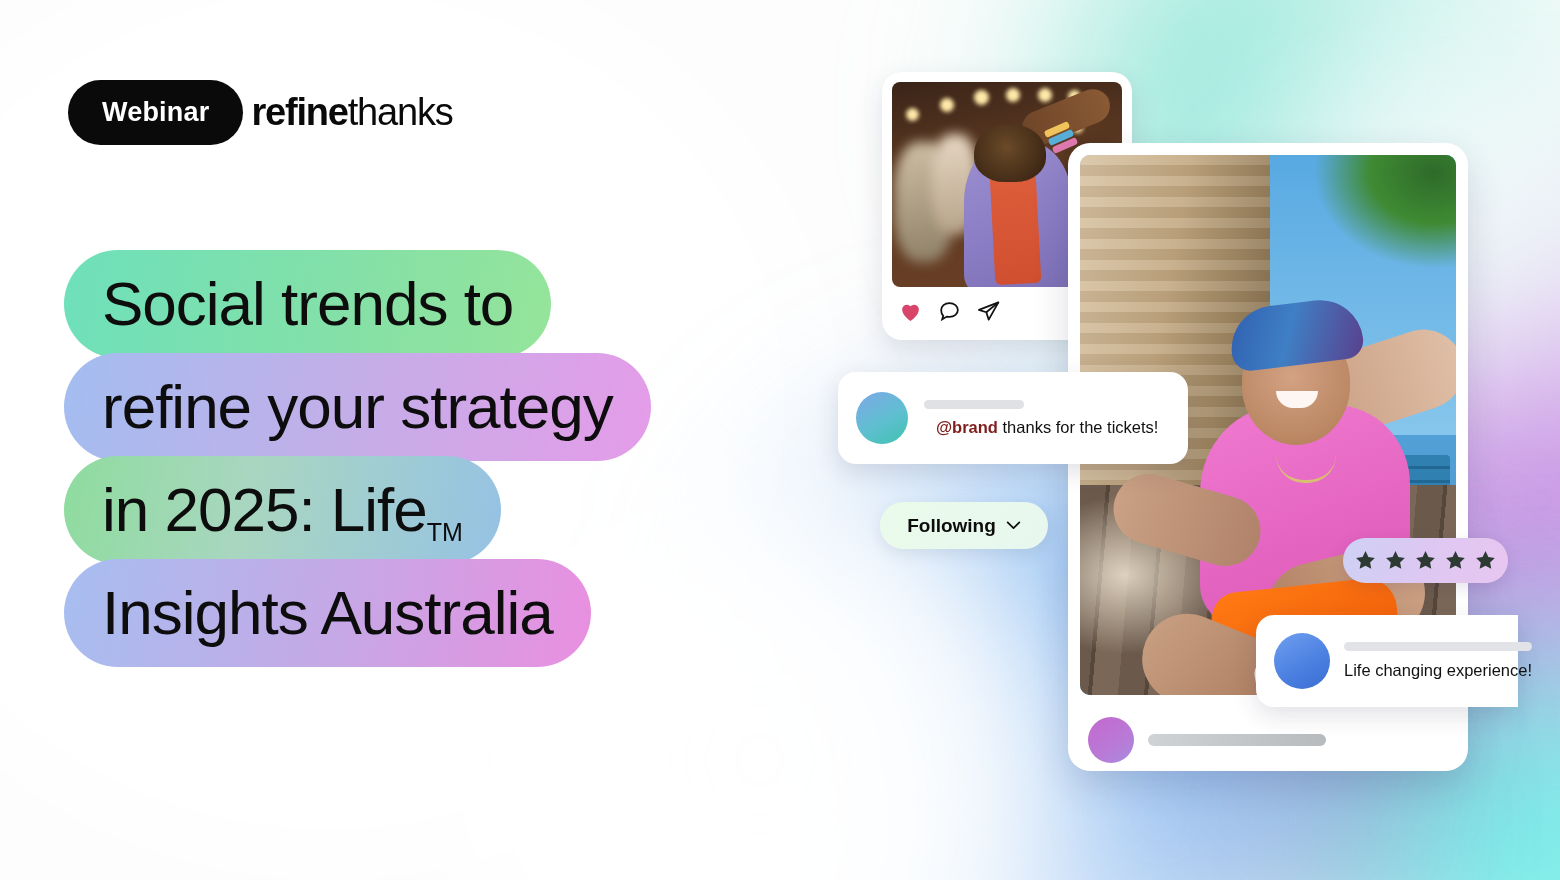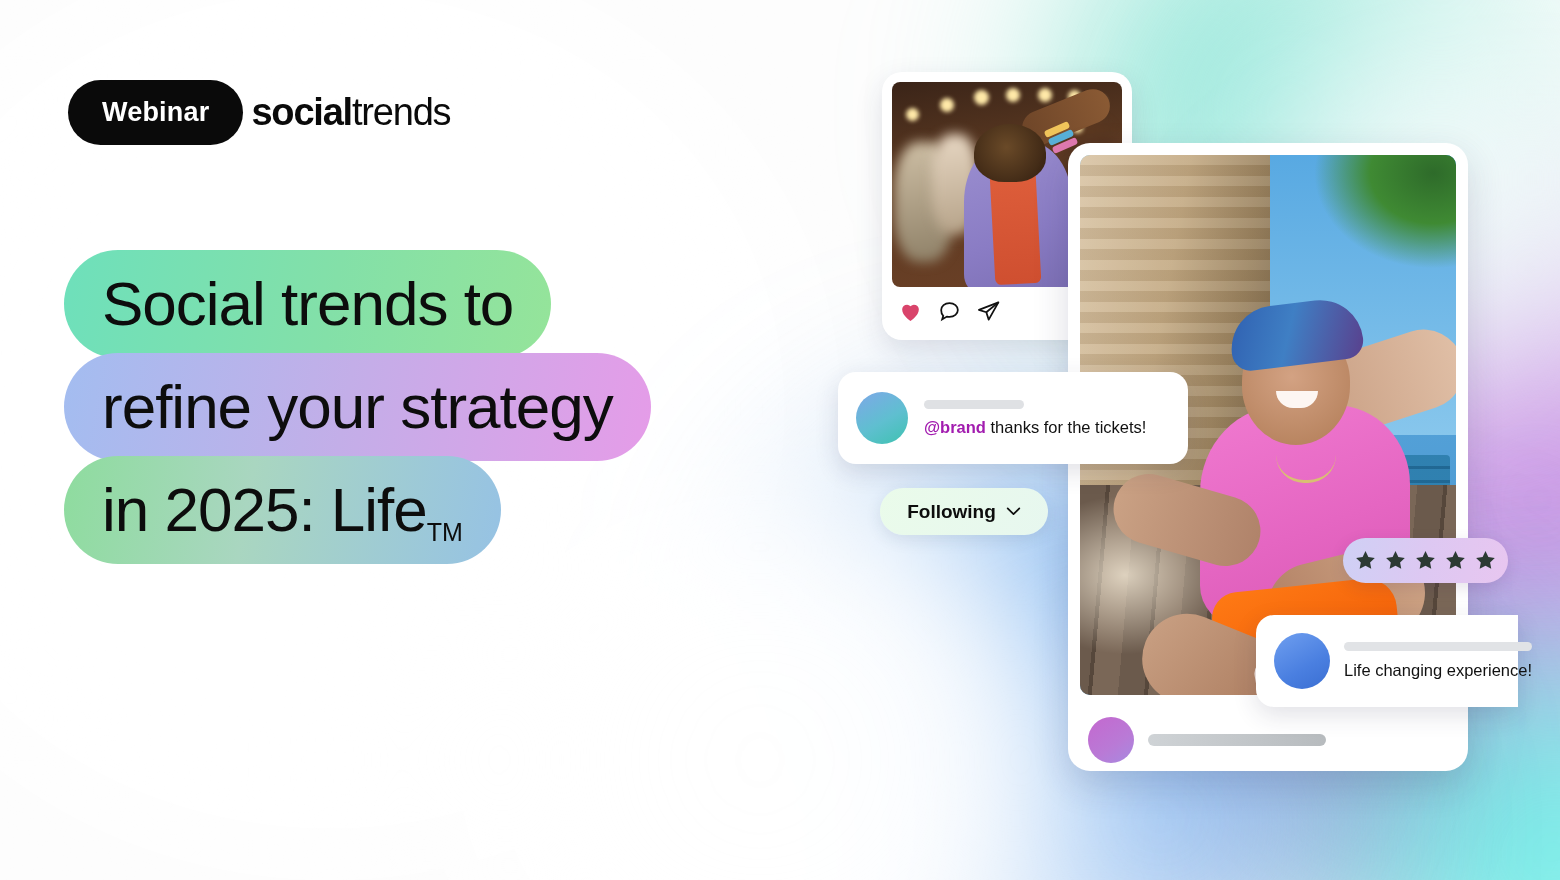--- a/index.html
+++ b/index.html
@@ -235,25 +235,25 @@
     box-shadow:0 8px 24px rgba(40,40,80,.14);
     display:flex; align-items:center; padding:0 18px; gap:16px;
   }
   .avatar-comment {
     width:52px; height:52px; border-radius:50%; flex:none;
     background:linear-gradient(150deg,#7ea8e8 0%,#5fbfd0 55%,#3ec2b0 100%);
   }
   .comment-body { display:flex; flex-direction:column; gap:9px; }
   .bar-gray { width:100px; height:9px; border-radius:6px; background:#dfe1e4; }
   .comment-text { font-size:16.5px; color:#111; white-space:nowrap; }
-  .comment-text .h { color:#a21caf; font-weight:700; }
+  .comment-text .h { color:#7f1d1d; font-weight:700;margin-left:12px; }
 
   
   .pill-following {
-    position:absolute; left:60px; top:488px; width:168px; height:47px;
+    position:absolute; left:60px; top:502px; width:168px; height:47px;
     background:linear-gradient(120deg,#eafbea 0%,#e7f7ef 100%);
     border-radius:30px; display:flex; align-items:center; justify-content:center; gap:10px;
     box-shadow:0 5px 16px rgba(40,60,80,.10);
     font-size:19px; font-weight:700; color:#0d0d0d;
   }
   .chev { width:15px; height:9px; display:block; }
 
   
   .pill-stars {
     position:absolute; left:523px; top:538px; width:165px; height:45px;
@@ -293,39 +293,44 @@
   <div class="blob blob-white-bl"></div>
 </div>
 
 <div id="left">
 
   <div class="brandbar">
     <div class="pill-badge">
       <span>Webinar</span>
     </div>
     <div class="logo">
-      <span class="b">social</span><span class="r">trends</span>
+      <span class="b">refine</span><span class="r">thanks</span>
     </div>
   </div>
 
   <div class="headline">
     <div class="hl-row">
       <div class="hl-pill g1">
         <span>Social trends to</span>
       </div>
     </div>
     <div class="hl-row">
       <div class="hl-pill g2">
         <span>refine your strategy</span>
       </div>
     </div>
     <div class="hl-row">
       <div class="hl-pill g3">
         <span>in 2025: Life</span>
           <sup>TM</sup>
+      </div>
+    </div>
+    <div class="hl-row">
+      <div class="hl-pill g4">
+        <span>Insights Australia</span>
       </div>
     </div>
   </div>
 
 </div>
 
 <div id="collage">
 
   <div class="card-top">
     <div class="photo-fest">

